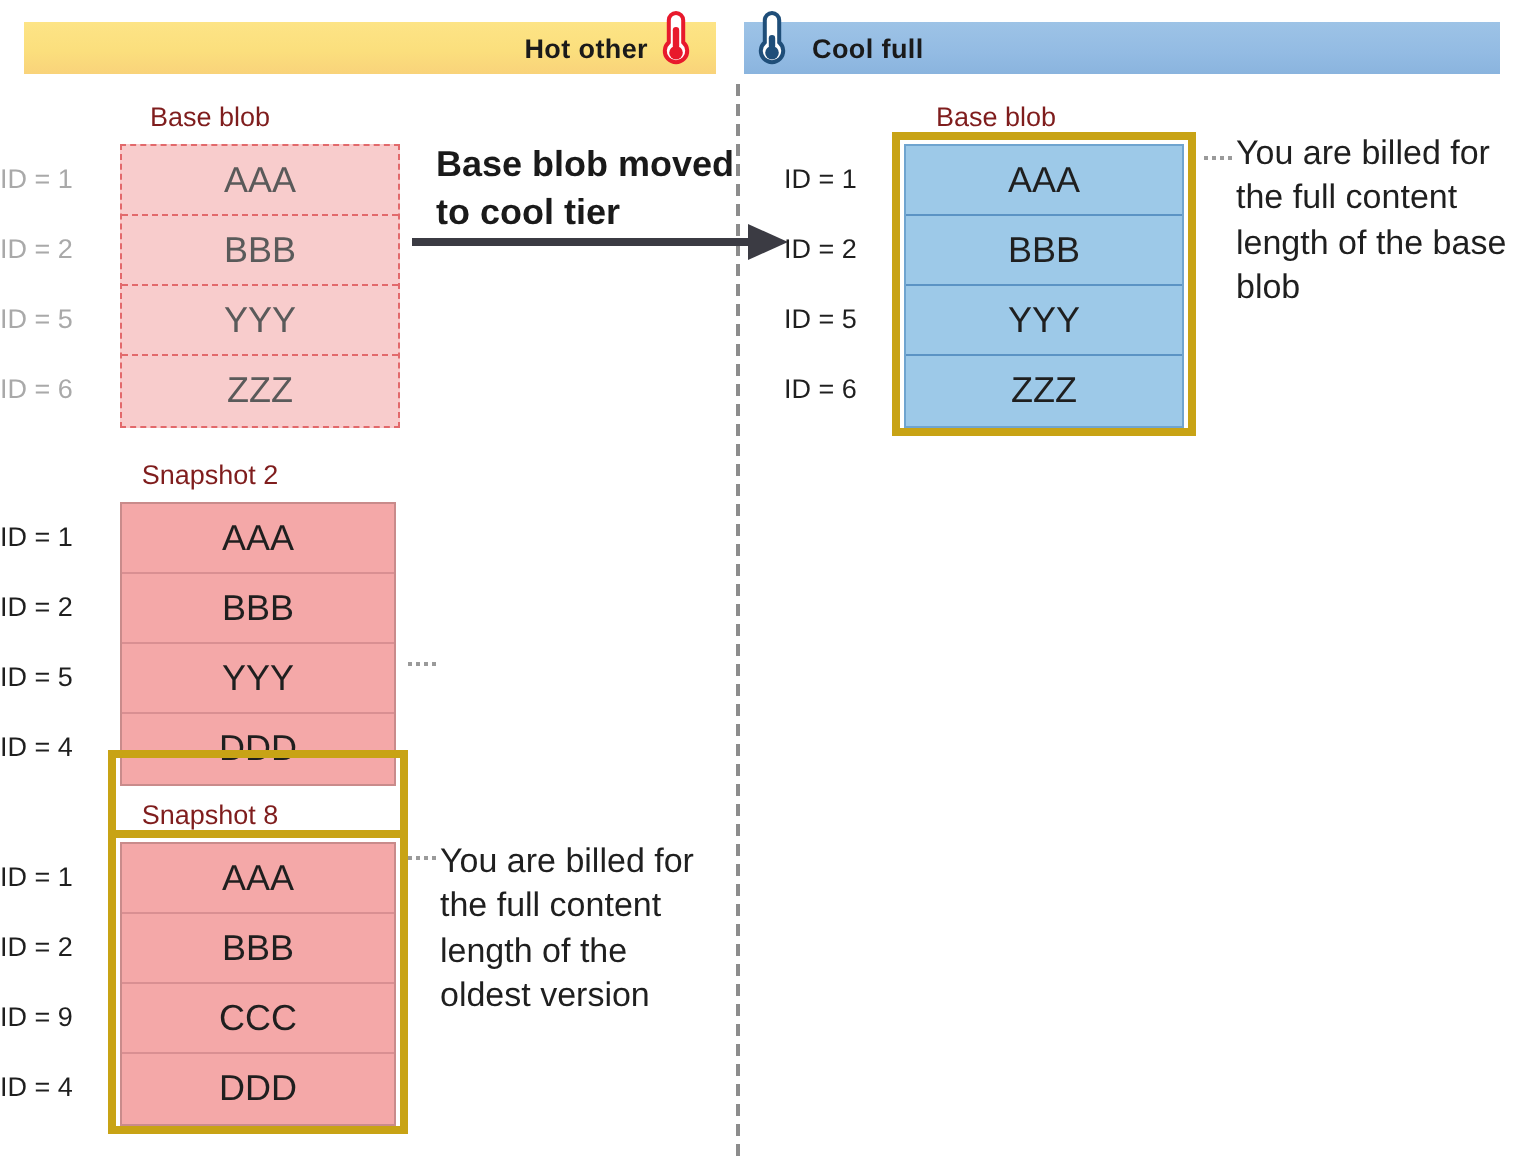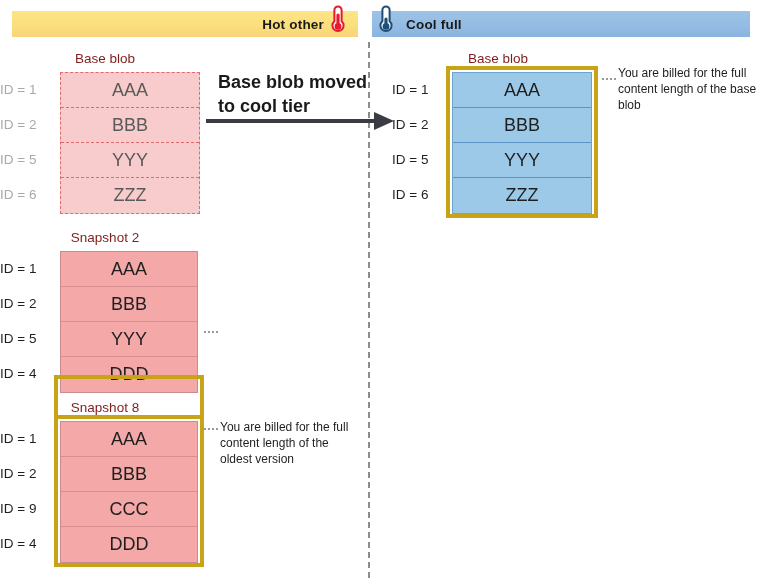--- a/index.html
+++ b/index.html
@@ -125,21 +125,21 @@
   }
   #cool-base .blob-row{border-bottom:1px solid #5b93c4;}
   #cool-base .blob-row:last-child{border-bottom:none;}
   #cool-frame{
     position:absolute;left:54px;top:15px;width:152px;height:152px;
     border:4px solid #c8a315;box-sizing:border-box;background:transparent;
   }
 
   
   .annotation{
-    position:absolute;font-size:12px;color:#1f1f1f;line-height:1.32;
+    position:absolute;font-size:17px;color:#1f1f1f;line-height:1.32;
   }
   .leader{
     position:absolute;height:0;border-top:2px dotted #9a9a9a;
   }
 </style>
 </head>
 <body>
 
 <div class="canvas">
 

